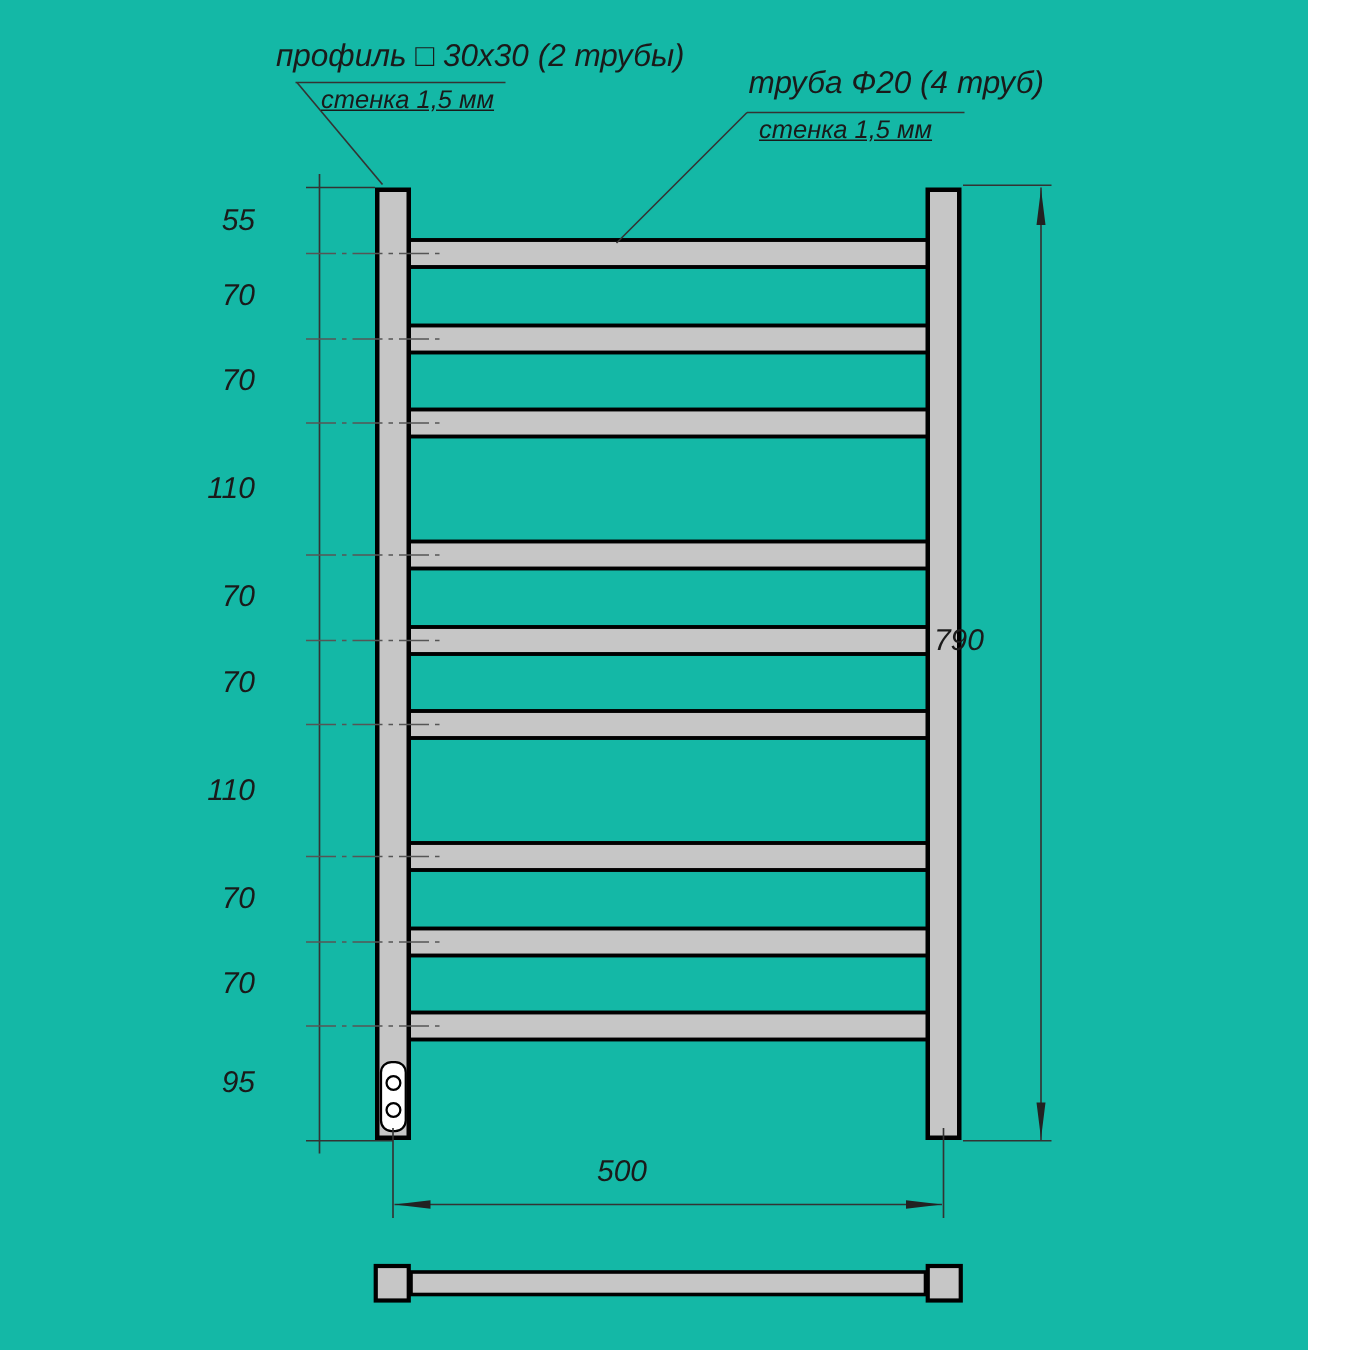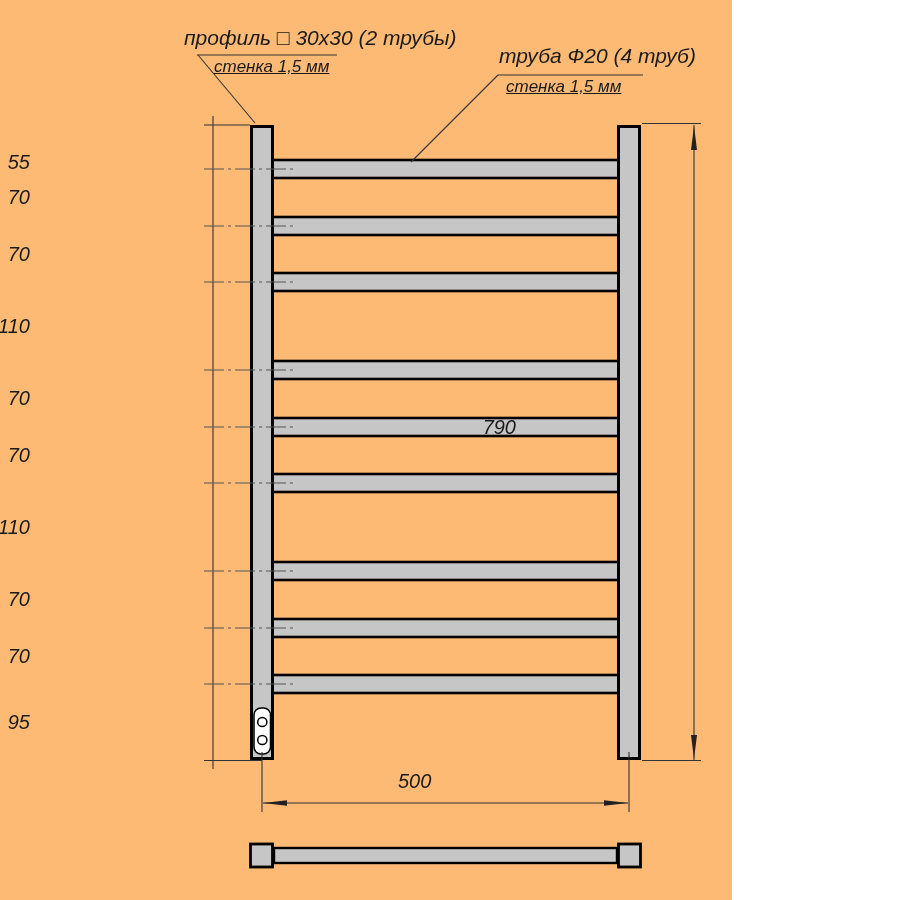--- a/index.html
+++ b/index.html
@@ -2,23 +2,23 @@
 <html><head>
 <meta charset="utf-8">
 <style>
   html, body {
     margin: 0;
     padding: 0;
     background: #ffffff;
   }
   .canvas {
     position: relative;
-    width: 732px;
+    width: 872px;
     height: 900px;
-    background: #fdba74;
+    background: #14b8a6;
     font-family: "Liberation Sans", sans-serif;
     color: #1a1a1a;
     overflow: hidden;
   }
   .drawing-svg {
     position: absolute;
     left: 0;
     top: 0;
   }
   .txt {
@@ -114,21 +114,21 @@
       <rect x="618.5" y="844" width="22" height="23" fill="#c6c6c6" stroke="#000" stroke-width="2.8"></rect>
     </g>
   </svg>
 
   <span class="txt callout-title" style="left:184px; top:26px">профиль □ 30x30 (2 трубы)</span>
   <span class="txt callout-wall" style="left:214px; top:58px">стенка 1,5 мм</span>
 
   <span class="txt callout-title" style="left:499px; top:44px">труба Ф20 (4 труб)</span>
   <span class="txt callout-wall" style="left:506px; top:78px">стенка 1,5 мм</span>
 
-  <span class="txt dim-num dim-left" style="top:151px">55</span>
+  <span class="txt dim-num dim-left" style="top:136px">55</span>
   <span class="txt dim-num dim-left" style="top:186px">70</span>
   <span class="txt dim-num dim-left" style="top:243px">70</span>
   <span class="txt dim-num dim-left" style="top:315px">110</span>
   <span class="txt dim-num dim-left" style="top:387px">70</span>
   <span class="txt dim-num dim-left" style="top:444px">70</span>
   <span class="txt dim-num dim-left" style="top:516px">110</span>
   <span class="txt dim-num dim-left" style="top:588px">70</span>
   <span class="txt dim-num dim-left" style="top:645px">70</span>
   <span class="txt dim-num dim-left" style="top:711px">95</span>
 

